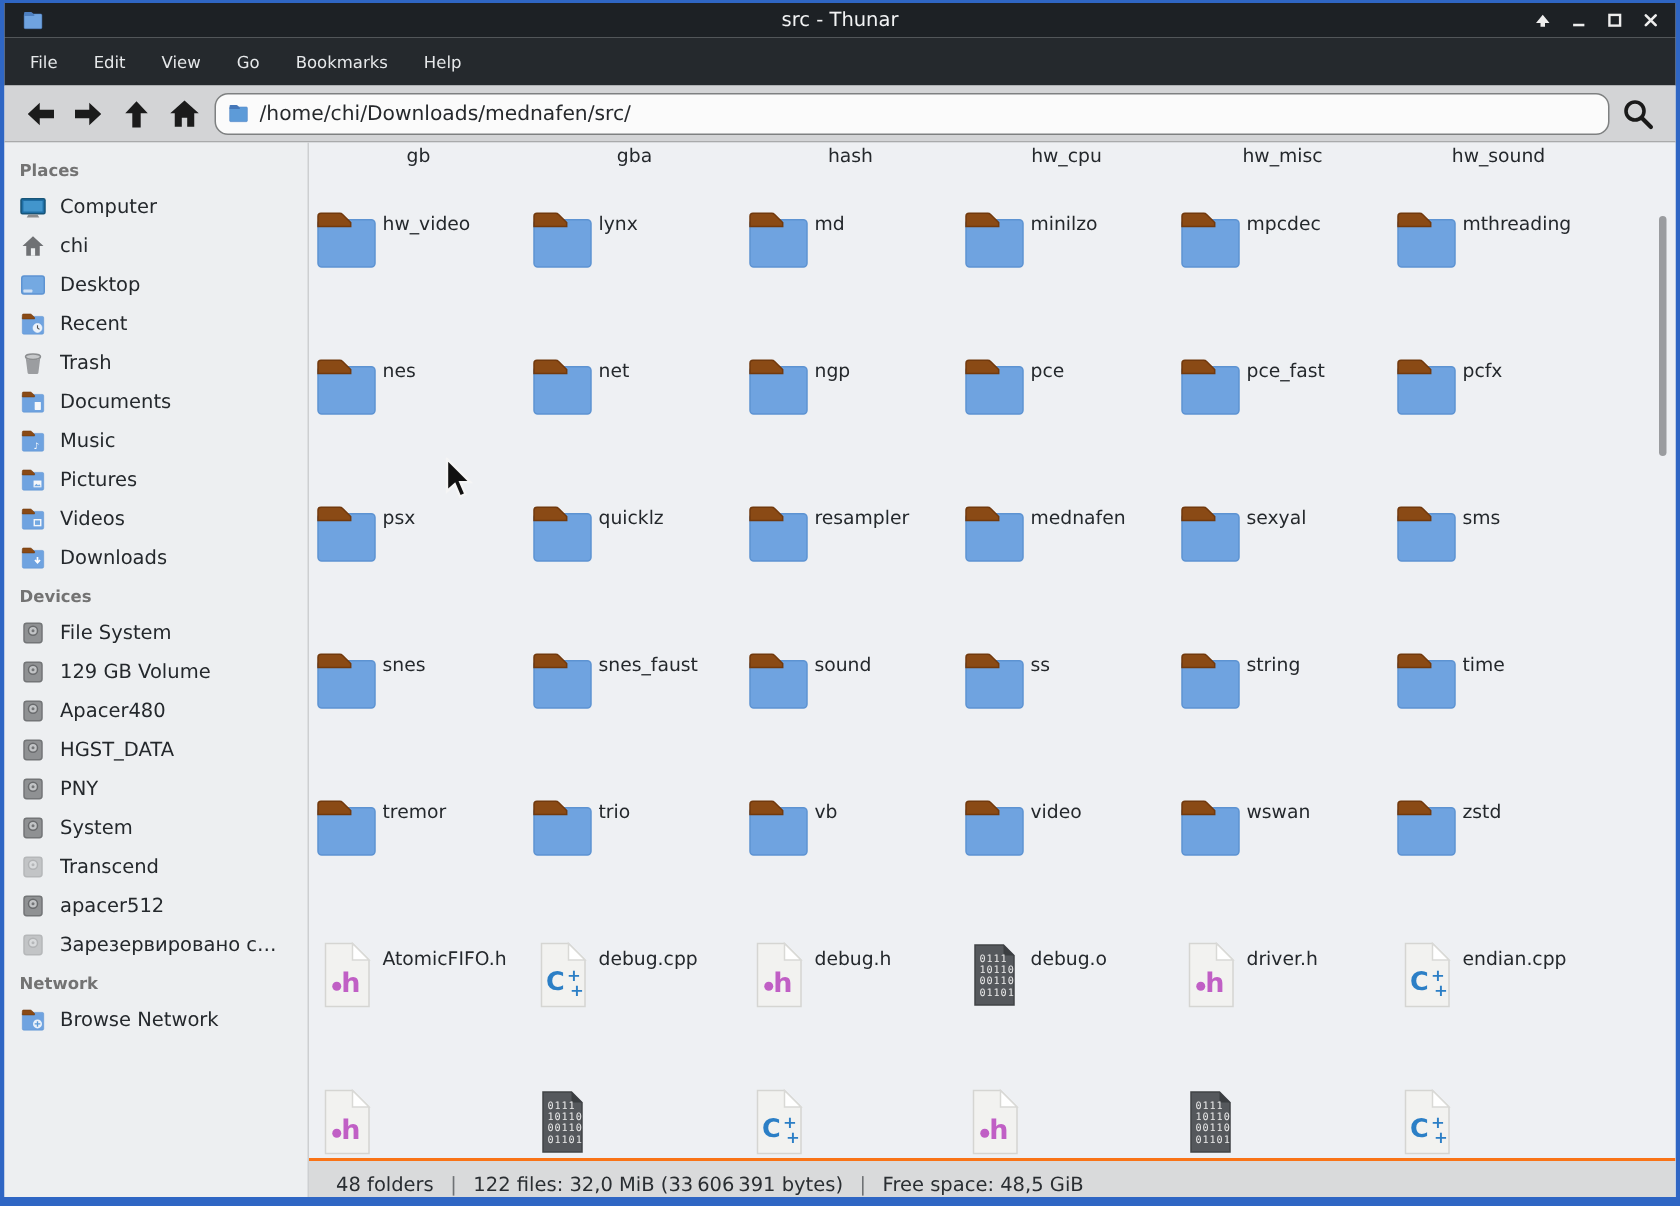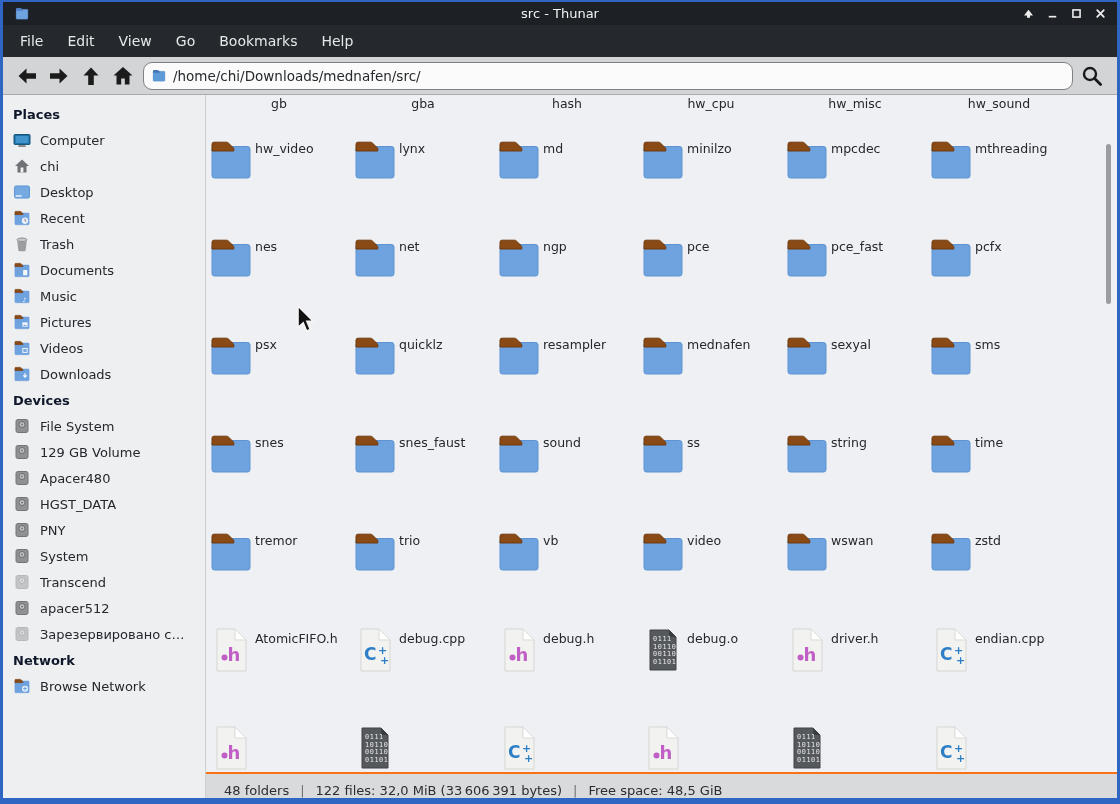--- a/index.html
+++ b/index.html
@@ -11,36 +11,36 @@
 
   
   .titlebar { height:23px; background:#1d2125; position:relative; display:flex; align-items:center; flex:0 0 auto; }
   .win-icon { margin-left:11px; width:16px; height:15px; display:flex; }
   .title { position:absolute; left:0; right:0; text-align:center; color:#f2f3f4; font-size:13px; }
   .controls { margin-left:auto; display:flex; align-items:center; gap:9px; padding-right:9px; position:relative; }
   .ctrl { width:15px; height:15px; display:flex; align-items:center; justify-content:center; cursor:default; }
 
   
   .menubar { height:32px; background:#25292d; display:flex; align-items:center; padding-left:5px; flex:0 0 auto; }
-  .menu-item { color:#e6e8ea; font-size:14px; padding:6px 12px; }
+  .menu-item { color:#e6e8ea; font-size:11px; padding:6px 12px; }
 
   
   .toolbar { height:38px; background:#d3d4d6; border-bottom:1px solid #a9aaab; display:flex; align-items:center;
              padding:0 8px; flex:0 0 auto; }
   .tool-btn { width:32px; height:30px; display:flex; align-items:center; justify-content:center; }
   .pathbar { flex:1; height:28px; margin-left:4px; background:#fbfbfb; border:1px solid #7e8081; border-radius:9px;
              display:flex; align-items:center; padding:0 7px; gap:6px; }
   .pathbar input { flex:1; border:none; outline:none; background:transparent; font-family:inherit; font-size:13.5px; color:#26292c; }
   .search-btn { width:34px; height:30px; display:flex; align-items:center; justify-content:center; margin-left:2px; }
 
   
   .content { flex:1; display:flex; min-height:0; }
   .sidebar { width:203px; flex:0 0 auto; background:#edeff1; border-right:1px solid #cdcfd1; padding-top:6px;
              overflow:hidden; }
-  .side-header { font-weight:bold; font-size:13px; color:#0f172a; padding:6px 10px 5px 10px; }
+  .side-header { font-weight:bold; font-size:11px; color:#737373; padding:6px 10px 5px 10px; }
   .side-item { height:26px; display:flex; align-items:center; gap:9px; padding-left:10px; font-size:13px; color:#24282c; }
   .side-icon { width:18px; height:18px; display:flex; flex:0 0 auto; }
   .side-icon.faded { opacity:.45; }
   .side-label { white-space:nowrap; overflow:hidden; text-overflow:ellipsis; }
 
   .main { flex:1; position:relative; overflow:hidden; background:#eef0f3; }
   .grid-wrap { position:absolute; top:0; left:1px; width:864px; }
   .top-label-row { display:grid; grid-template-columns:repeat(6,144px); height:26px; align-items:start; padding-top:2px; }
   .top-label-row .lbl { margin-top:0; }
   .grid { display:grid; grid-template-columns:repeat(6,144px); grid-auto-rows:98px; }

